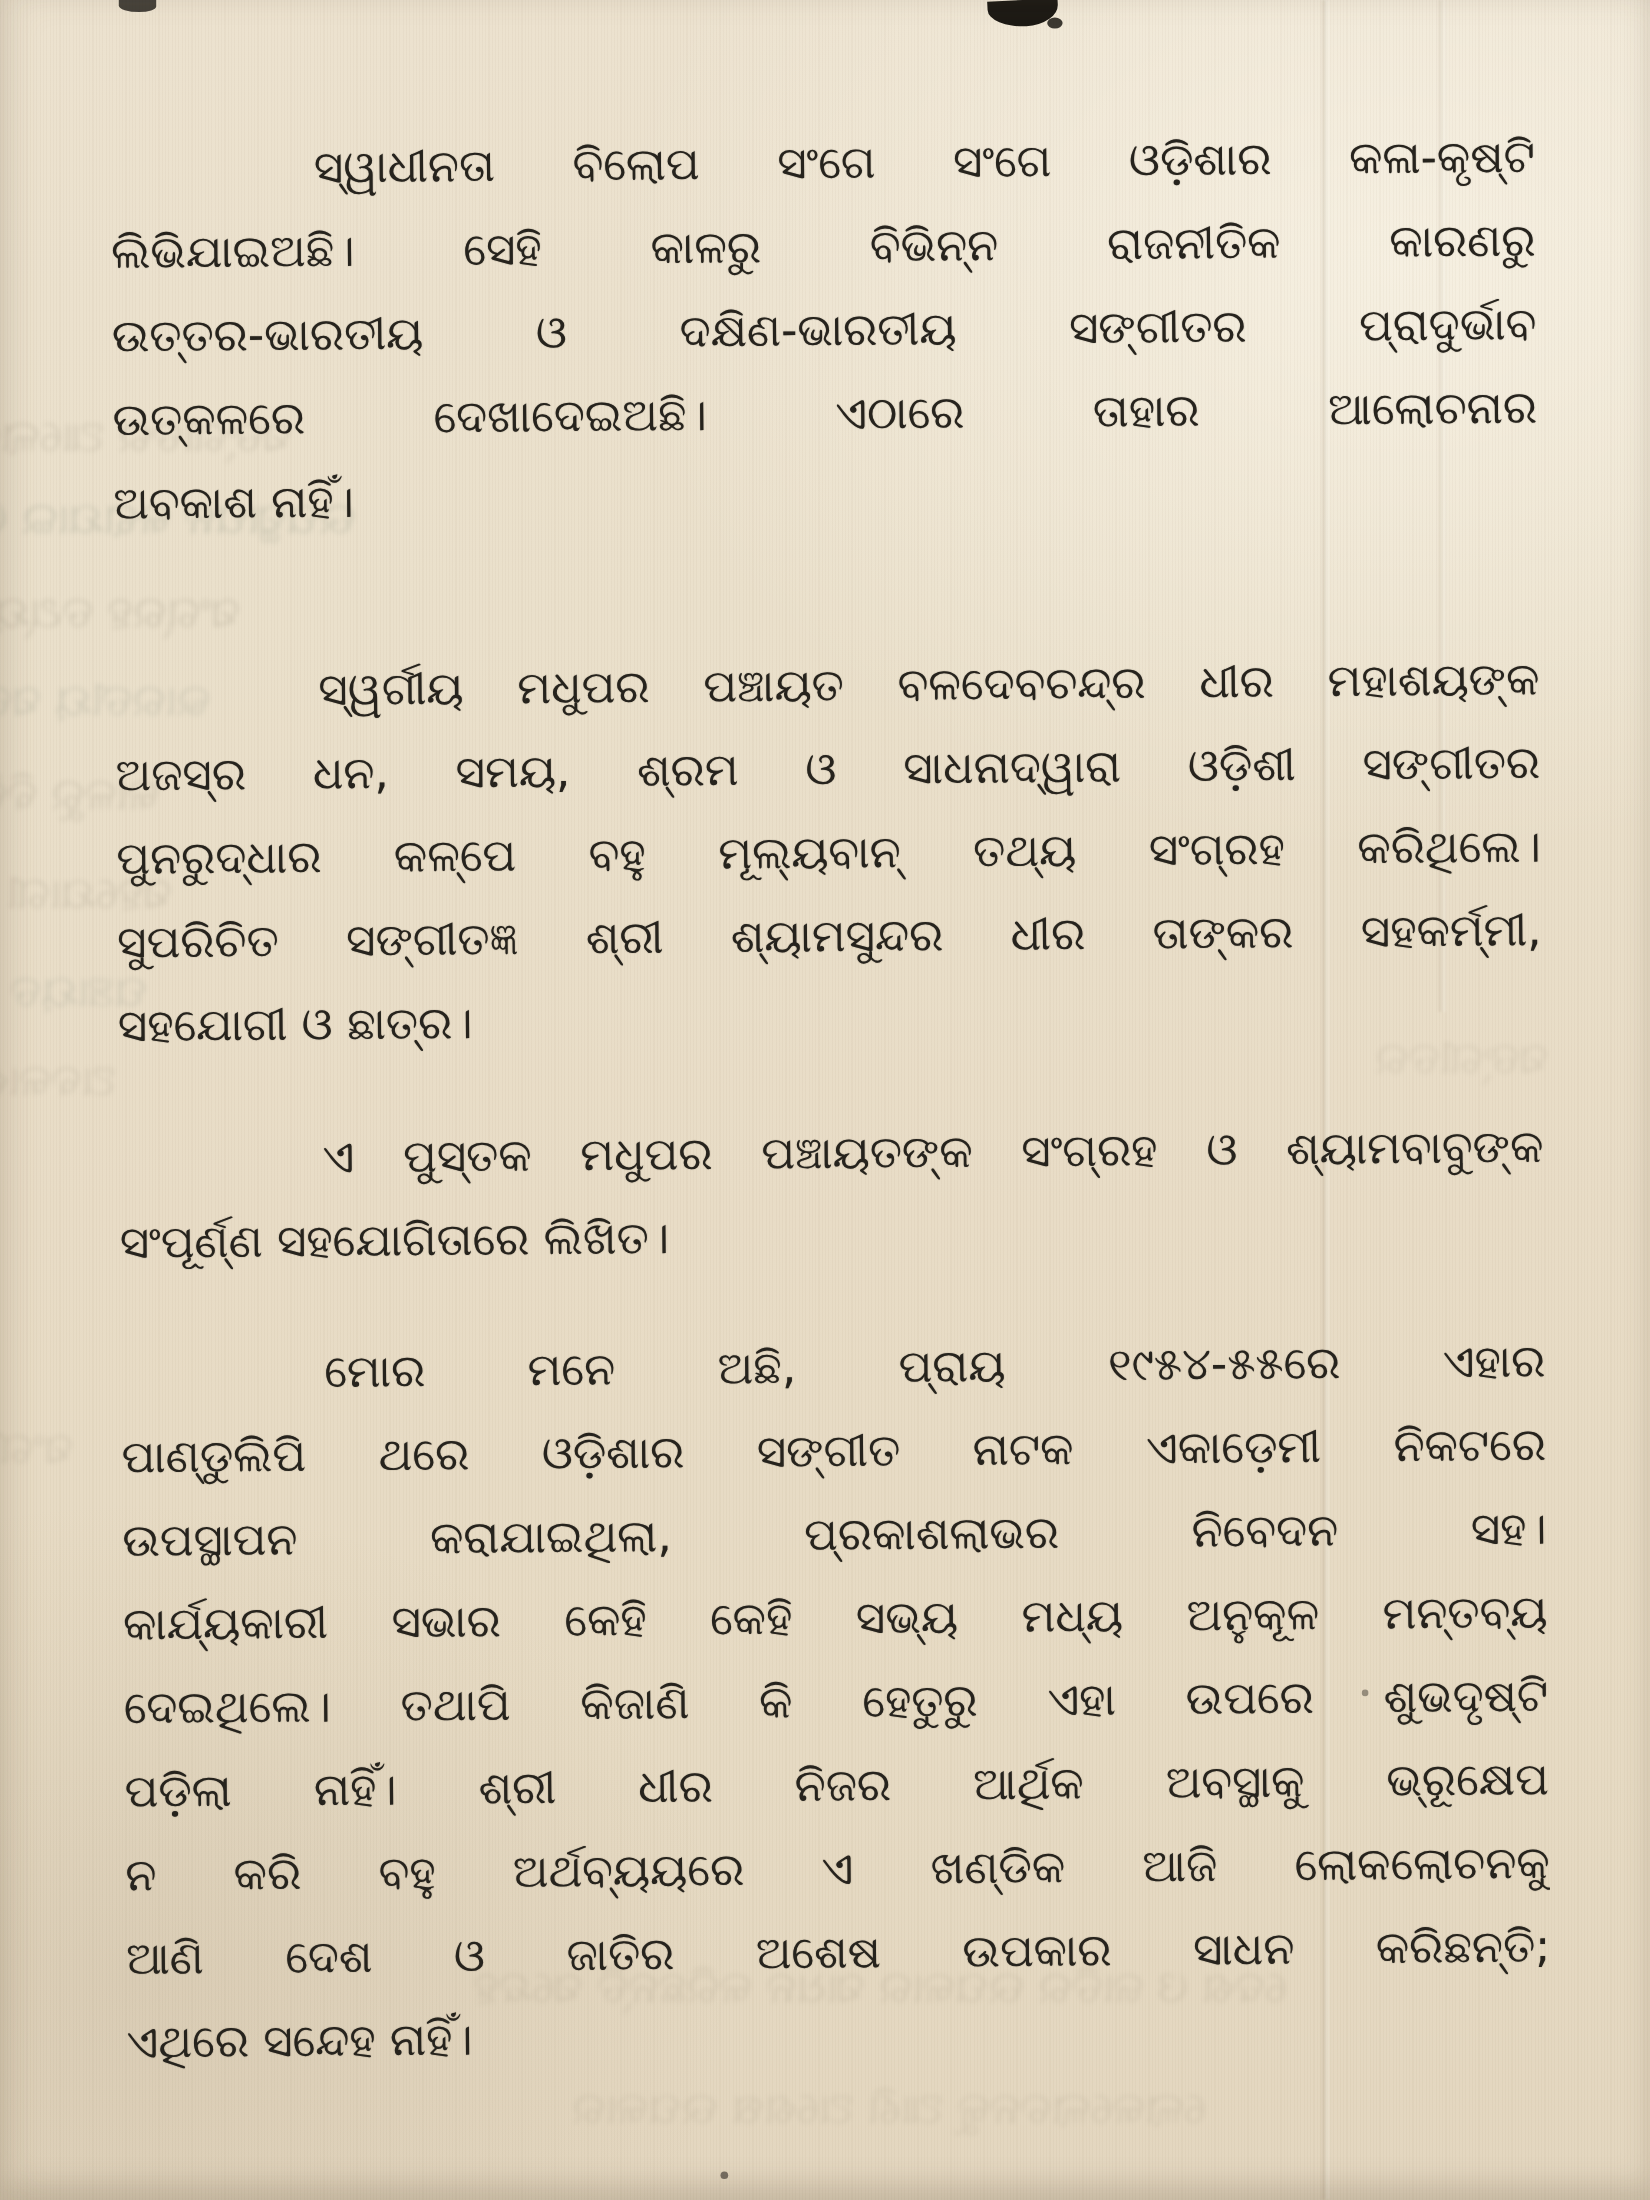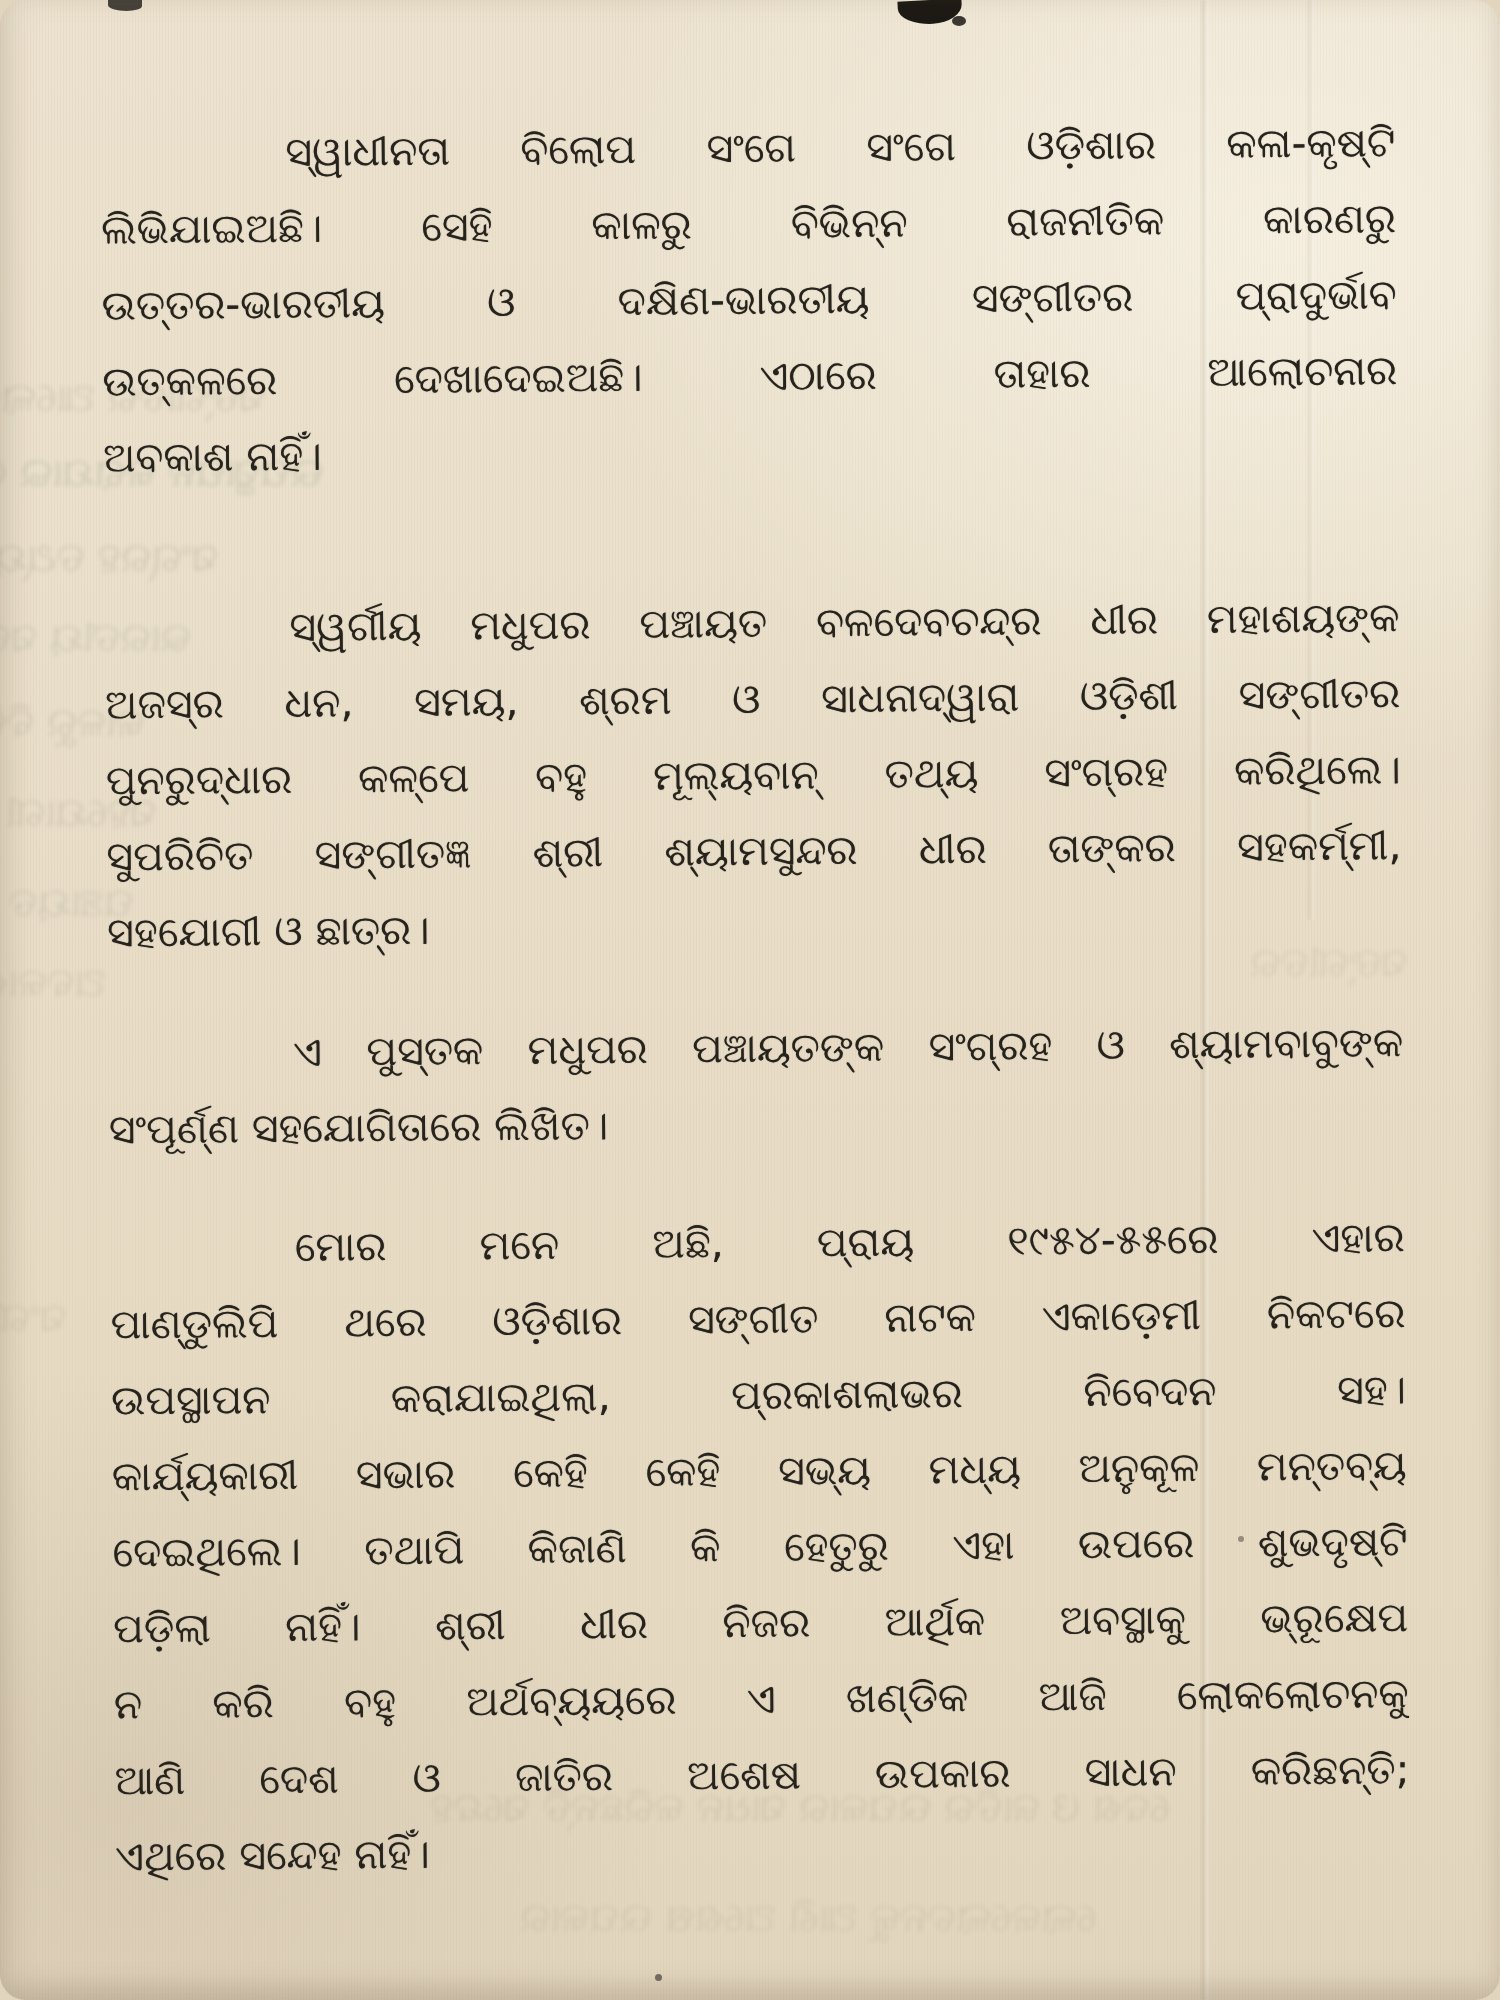--- a/index.html
+++ b/index.html
@@ -7,21 +7,20 @@
     width:1500px;height:2000px;overflow:hidden;
     font-family:"DejaVu Sans",sans-serif;
     background:#e2d5bd;
   }
   .page{
     position:relative;width:1500px;height:2000px;overflow:hidden;
     background:
       radial-gradient(1200px 900px at 85% 12%, rgba(255,252,242,0.55), rgba(255,252,242,0) 60%),
       radial-gradient(1000px 800px at 8% 90%, rgba(120,98,70,0.10), rgba(120,98,70,0) 55%),
       linear-gradient(180deg,#ece2cf 0%,#eae0cb 28%,#e8dcc6 55%,#e6dac3 80%,#e3d6bf 100%);
-    border-radius: 26px;
   }
   
   .texture{
     position:absolute;inset:0;pointer-events:none;
     background:
       repeating-linear-gradient(90deg, rgba(150,128,96,0.045) 0 1px, rgba(0,0,0,0) 1px 3px),
       repeating-linear-gradient(0deg, rgba(255,255,255,0.035) 0 2px, rgba(0,0,0,0) 2px 6px);
     mix-blend-mode:multiply;
   }
   .vignette{

